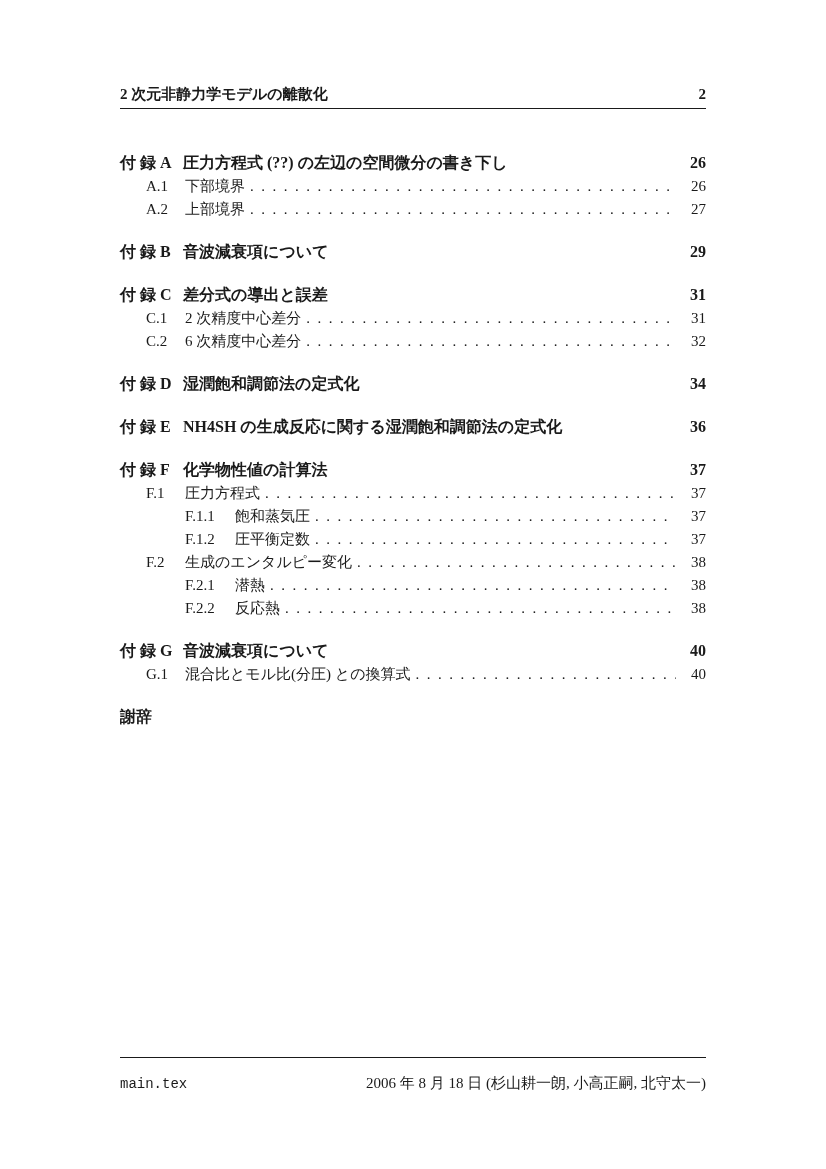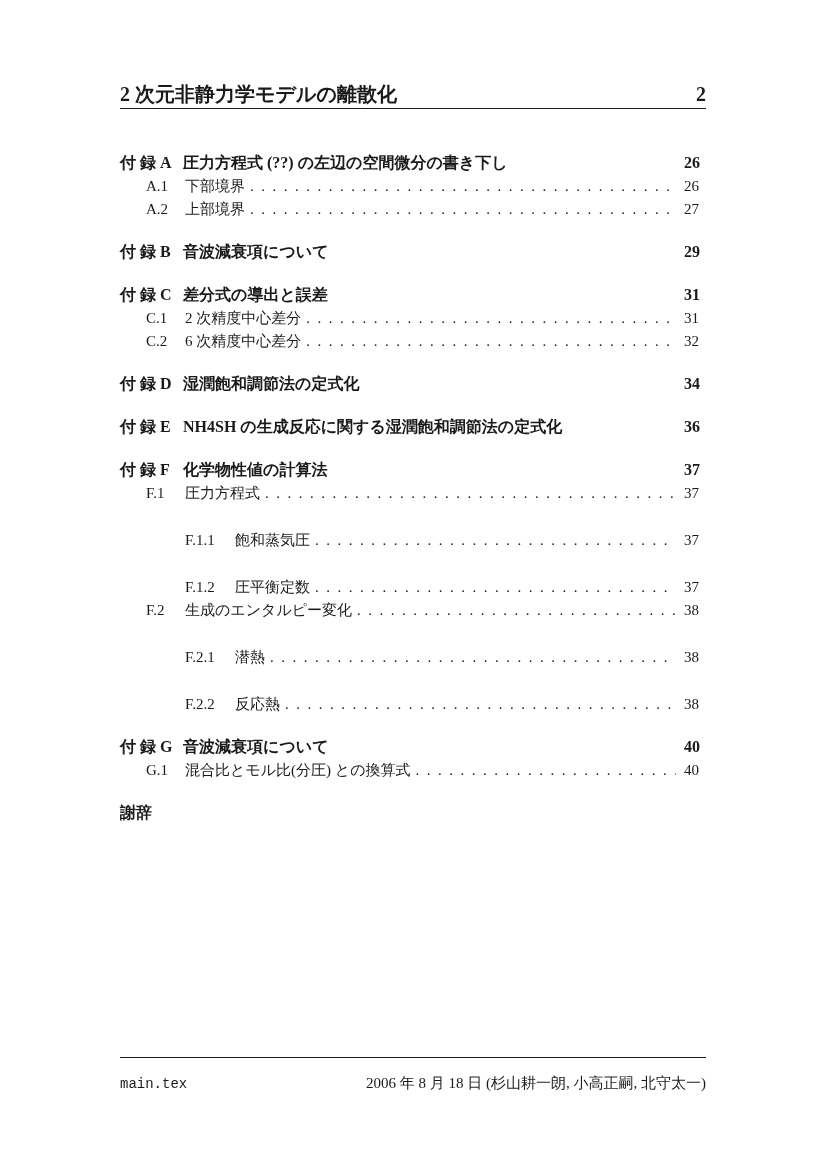--- a/index.html
+++ b/index.html
@@ -20,21 +20,21 @@
   
   .header {
     position: absolute;
     left: 120px;
     top: 86px;
     width: 586px;
     display: flex;
     justify-content: space-between;
     align-items: baseline;
     font-weight: bold;
-    font-size: 20px;
+    font-size: 15px;
     line-height: 16px;
     border-bottom: 1px solid #1a1a1a;
     padding-bottom: 6px;
   }
   
   .toc {
     position: absolute;
     left: 120px;
     top: 132px;
     width: 586px;
@@ -50,36 +50,36 @@
   .toc-row.chapter {
     font-weight: bold;
     font-size: 16px;
     line-height: 25px;
     margin-top: 18px;
   }
   .toc-row.chapter .lbl { width: 63px; }
   .toc-row.section { padding-left: 26px; }
   .toc-row.section .lbl { width: 39px; }
   .toc-row.subsection { padding-left: 65px; }
-  .toc-row.subsection .lbl { width: 50px; margin-top: 24px; }
+  .toc-row.subsection .lbl { width: 50px; }
   .leader {
     flex: 1 1 auto;
     overflow: hidden;
     white-space: nowrap;
     margin: 0 8px 0 5px;
     letter-spacing: 7.5px;
     min-width: 0;
   }
   .leader.dots::after {
     content: "...........................................................................";
   }
   .pg {
     flex: 0 0 auto;
     min-width: 22px;
-    text-align: left;
+    text-align: right;
   }
   
   .footer {
     position: absolute;
     left: 120px;
     top: 1057px;
     width: 586px;
     border-top: 1px solid #1a1a1a;
     padding-top: 16px;
     display: flex;

